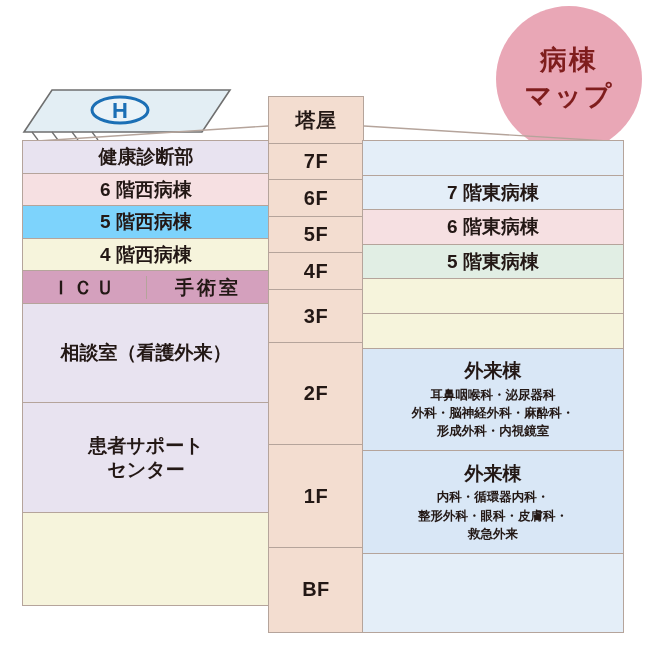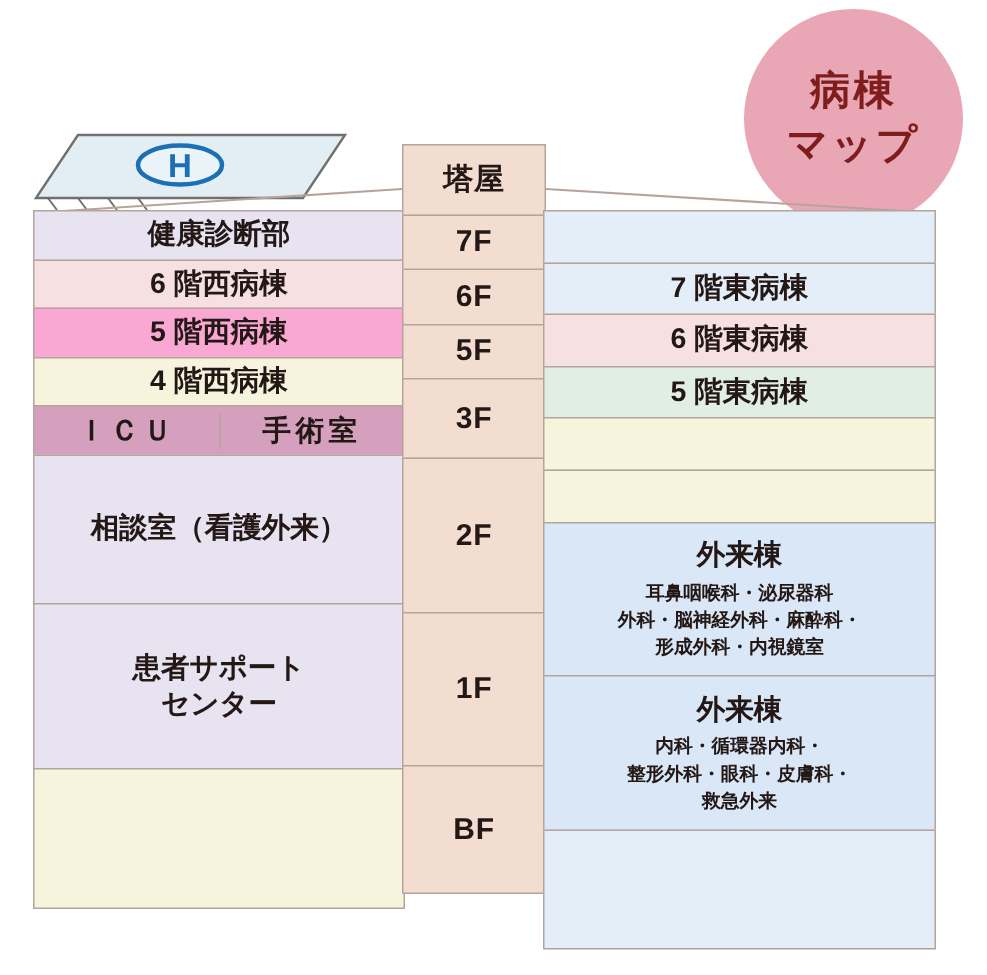--- a/index.html
+++ b/index.html
@@ -179,21 +179,21 @@
     <polyline points="364,126 624,142" fill="none" stroke="#b5a49b" stroke-width="1.4"></polyline>
   </svg>
 
   <div class="col west">
     <div class="band" style="height:34px;background:#e8e3f0;">
       <span>健康診断部</span>
     </div>
     <div class="band" style="height:34px;background:#f6e0e2;">
       <span>6 階西病棟</span>
     </div>
-    <div class="band" style="height:34px;background:#f9a8d4;">
+    <div class="band" style="height:34px;background:#7dd3fc;">
       <span>5 階西病棟</span>
     </div>
     <div class="band" style="height:34px;background:#f6f4dc;">
       <span>4 階西病棟</span>
     </div>
     <div class="band split" style="height:34px;background:#d4a0bd;">
       <div>ＩＣＵ</div>
       <div>手術室</div>
     </div>
     <div class="band" style="height:100px;background:#e8e3f0;">
@@ -213,20 +213,23 @@
       <span class="floor-label">塔屋</span>
     </div>
     <div class="band" style="height:38px;background:#f3ddd0;">
       <span class="floor-label">7F</span>
     </div>
     <div class="band" style="height:38px;background:#f3ddd0;">
       <span class="floor-label">6F</span>
     </div>
     <div class="band" style="height:38px;background:#f3ddd0;">
       <span class="floor-label">5F</span>
+    </div>
+    <div class="band" style="height:38px;background:#f3ddd0;">
+      <span class="floor-label">4F</span>
     </div>
     <div class="band" style="height:54px;background:#f3ddd0;">
       <span class="floor-label">3F</span>
     </div>
     <div class="band" style="height:104px;background:#f3ddd0;">
       <span class="floor-label">2F</span>
     </div>
     <div class="band" style="height:104px;background:#f3ddd0;">
       <span class="floor-label">1F</span>
     </div>

